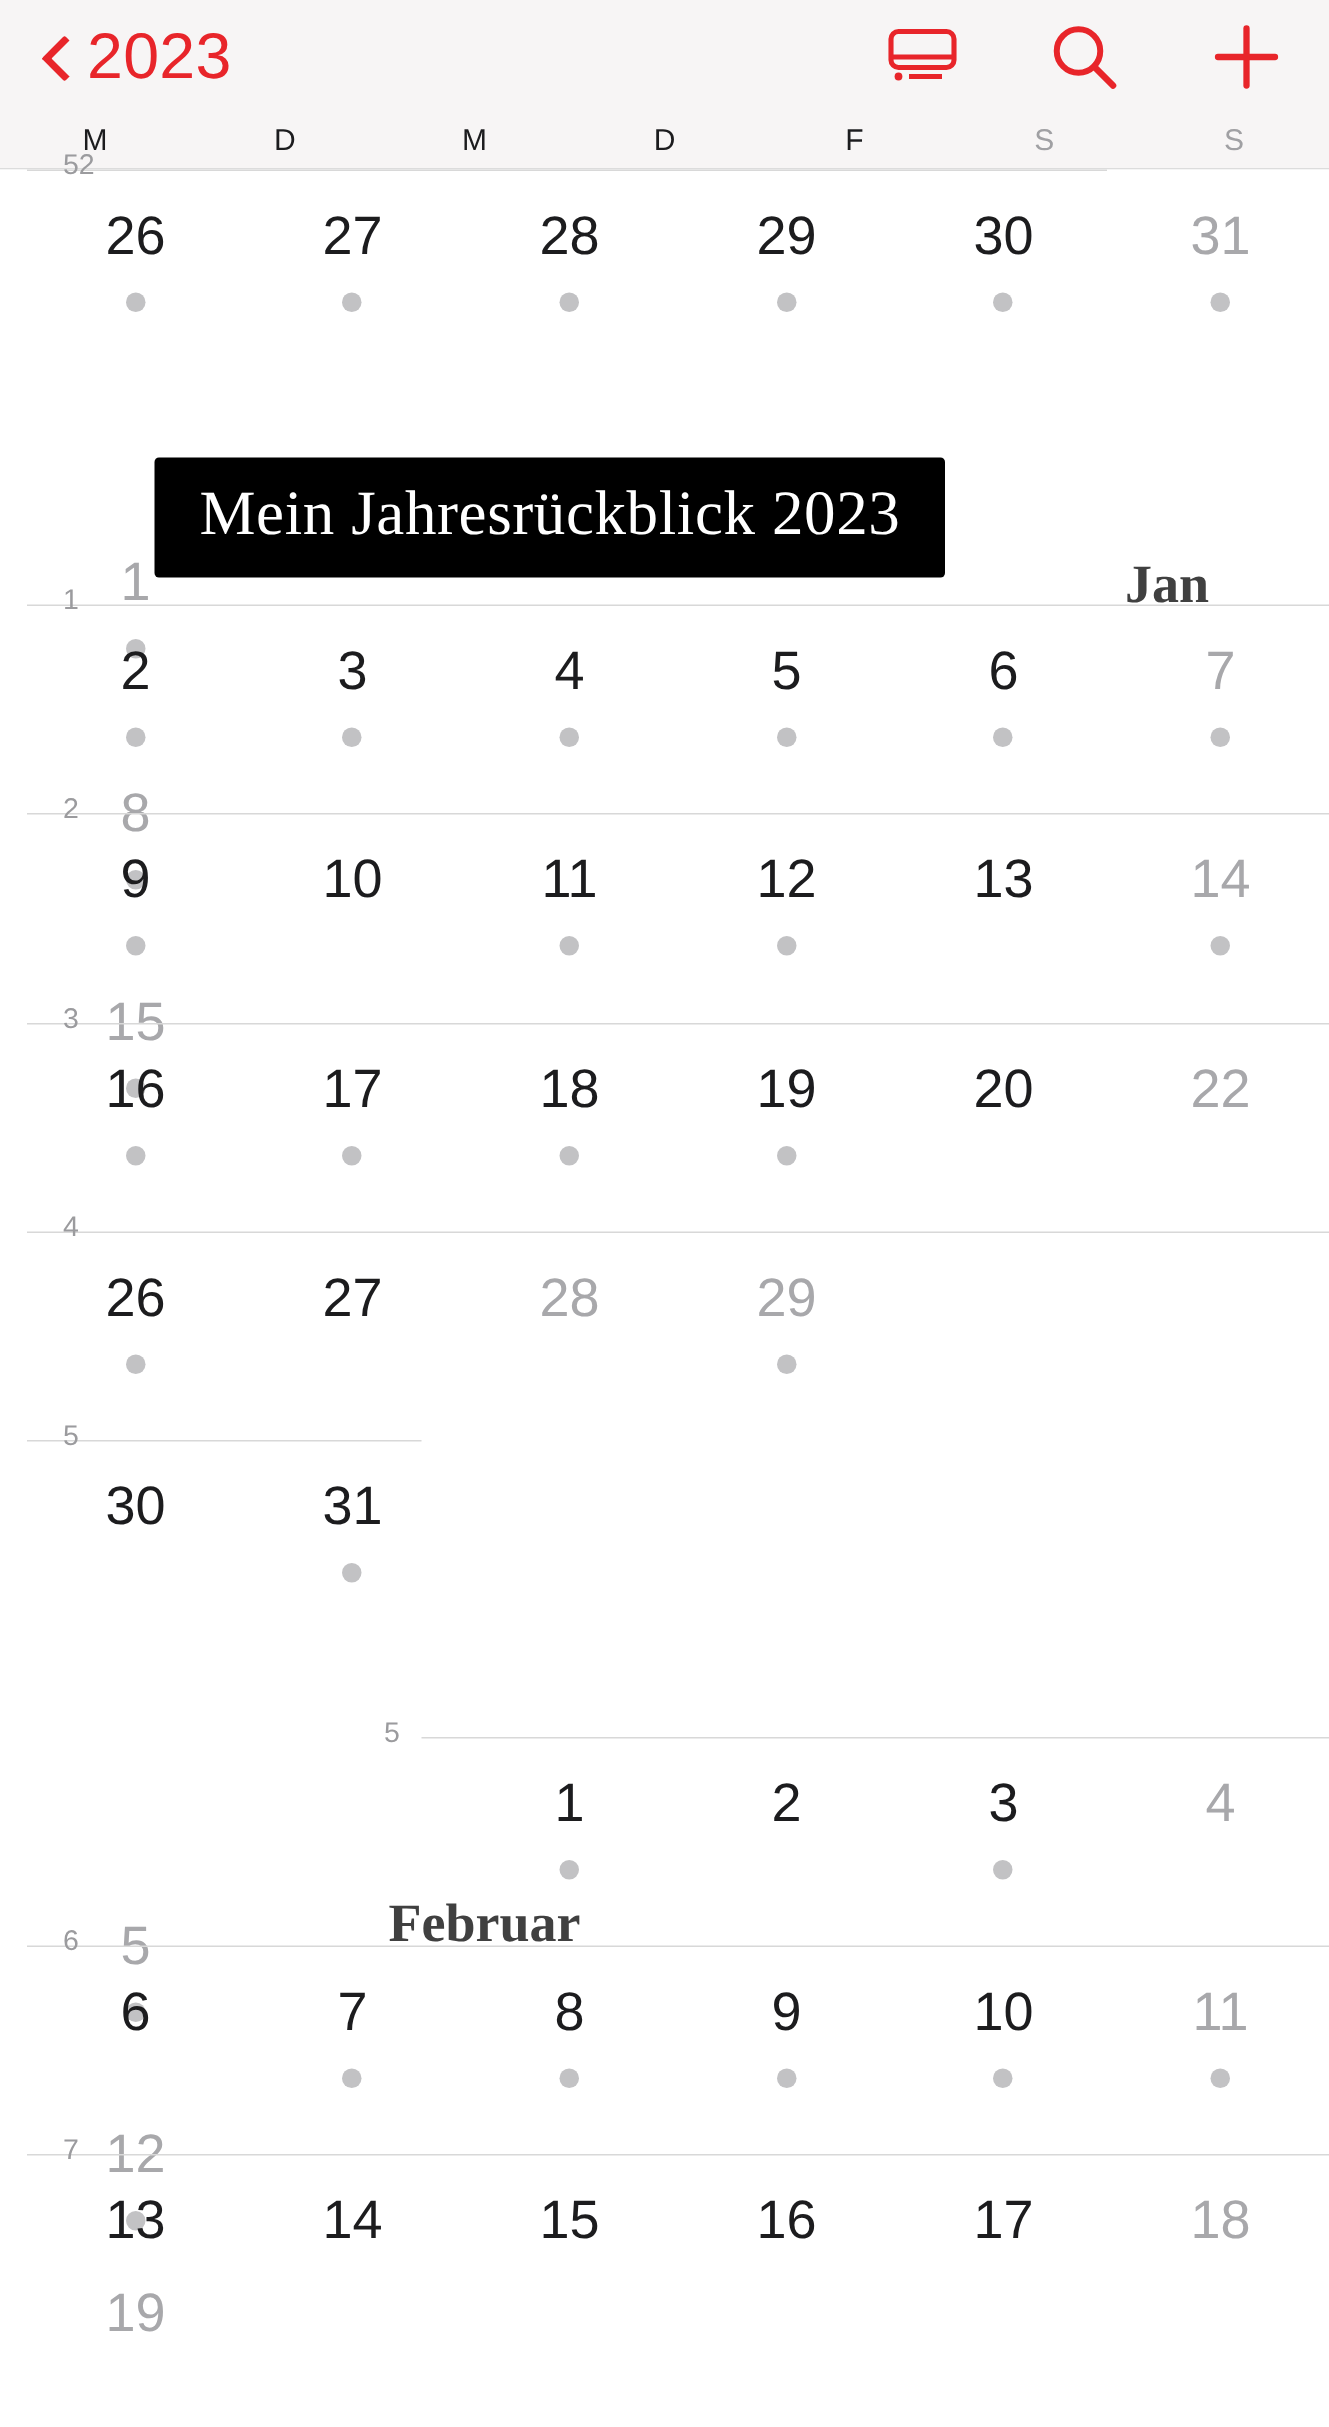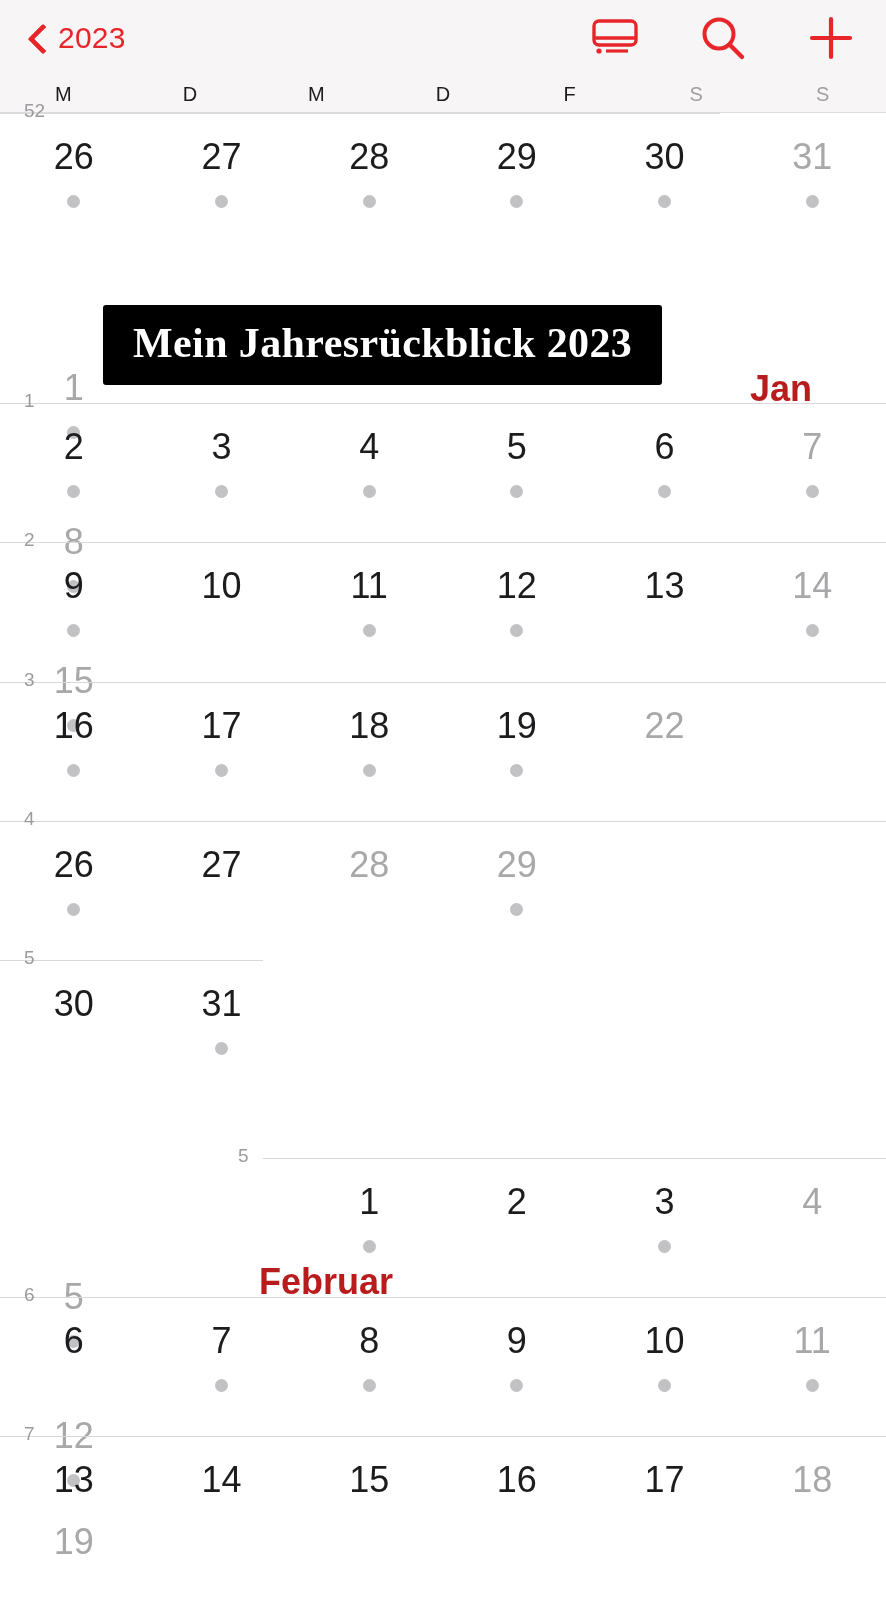--- a/index.html
+++ b/index.html
@@ -45,21 +45,21 @@
     left: 8px;
     top: 3px;
     width: 17px;
     height: 17px;
     border-left: 5px solid #e8252a;
     border-bottom: 5px solid #e8252a;
     transform: rotate(45deg);
     border-radius: 2px;
   }
   .nav-back-label {
-    font-size: 30px;
+    font-size: 43px;
     color: #e8252a;
     letter-spacing: 0.2px;
   }
   .nav-actions {
     margin-left: auto;
     display: flex;
     align-items: center;
     gap: 62px;
     padding-right: 8px;
   }
@@ -89,20 +89,21 @@
 
   
   .calendar {
     position: relative;
     background: #ffffff;
   }
 
   .week {
     position: relative;
     height: 140px;
+    margin-left: 18px;
   }
   .week-line {
     position: absolute;
     left: 0;
     top: 0;
     height: 1px;
     background: #d8d8d8;
   }
   .week-num {
     position: absolute;
@@ -141,34 +142,35 @@
   }
   .dot.hidden {
     visibility: hidden;
   }
 
   
   .month-label {
     position: absolute;
     font-size: 36px;
     font-weight: 700;
-    color: #b91c1c;
+    color: #404040;
+    font-family: Liberation Serif, serif;
   }
 
   
   .caption {
     position: absolute;
     left: 103px;
     top: 305px;
     background: #000000;
     color: #ffffff;
     padding: 14px 30px 18px 30px;
     font-family: "Liberation Serif", serif;
     font-size: 42px;
-    font-weight: 700;
+    font-weight: 400;
     letter-spacing: 0.4px;
     border-radius: 3px;
     z-index: 50;
     white-space: nowrap;
   }
 </style>
 </head>
 <body>
 
 <div class="navbar">
@@ -367,20 +369,24 @@
           <div class="dot"></div>
         </div>
       <div class="day">
           <div class="day-num">18</div>
           <div class="dot"></div>
         </div>
       <div class="day">
           <div class="day-num">19</div>
           <div class="dot"></div>
         </div>
+      <div class="day">
+          <div class="day-num">20</div>
+          <div class="dot hidden"></div>
+        </div>
       <div class="day dim">
           <div class="day-num">22</div>
           <div class="dot hidden"></div>
         </div>
     </div>
   </div>
 
   <div class="week" style="height:139px;">
     <div class="week-line" style="width:886px; top:0;"></div>
     <div class="week-num">4</div>

